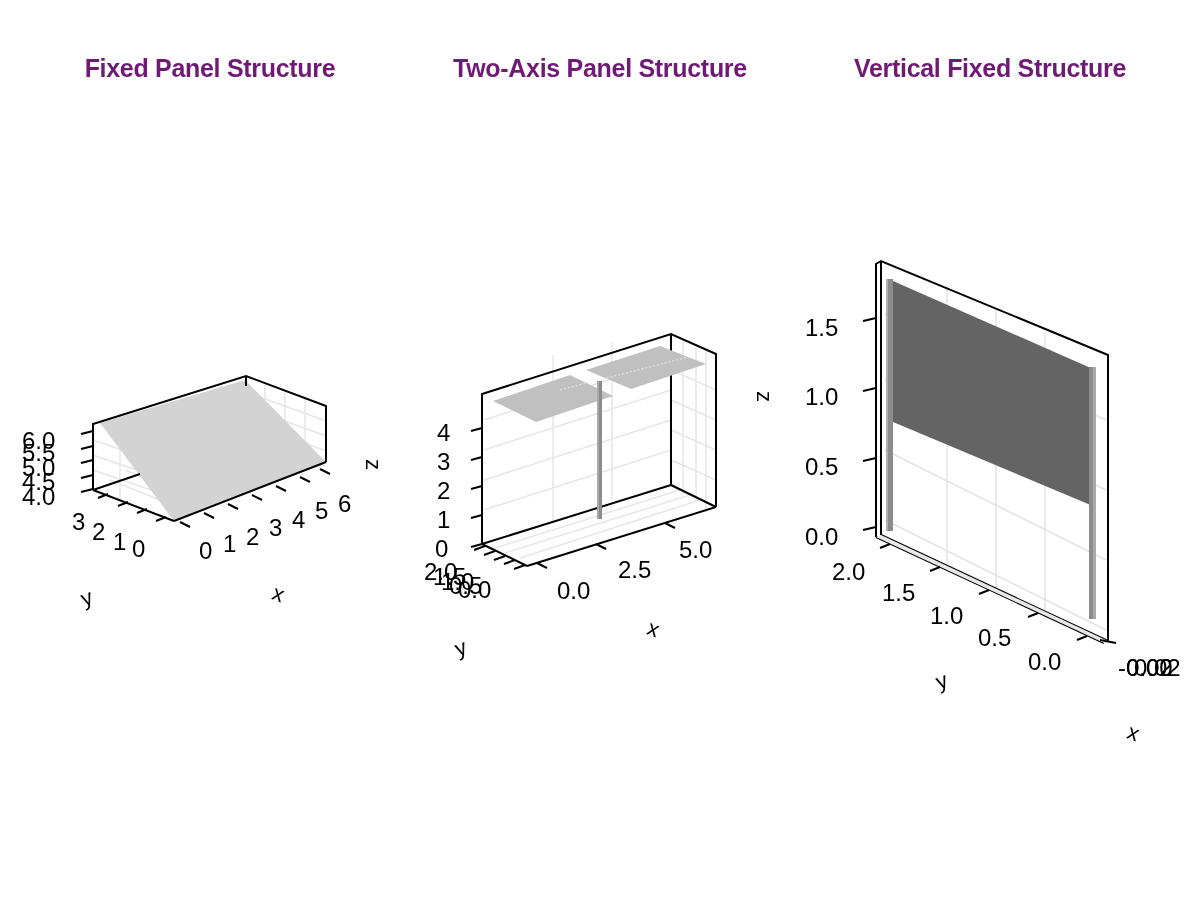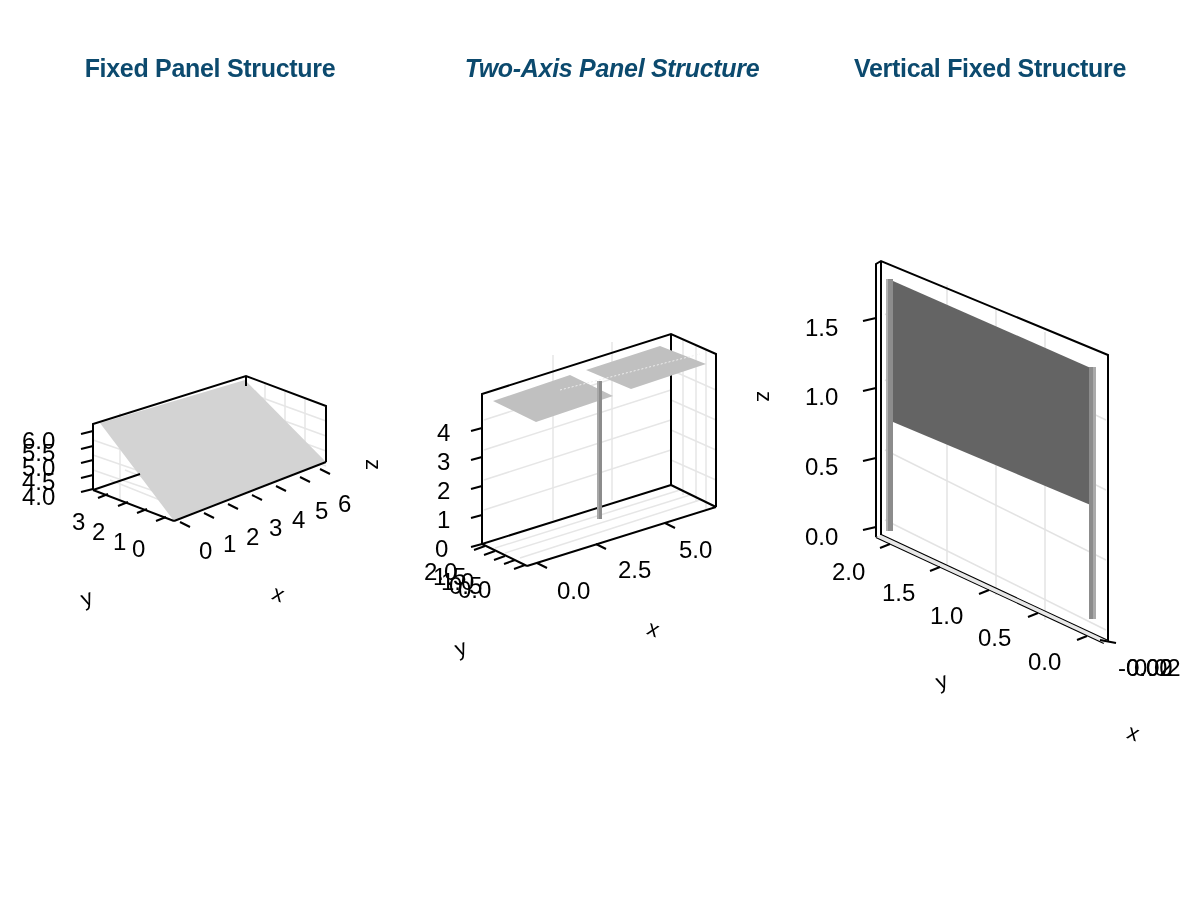--- a/index.html
+++ b/index.html
@@ -1,28 +1,28 @@
 <!DOCTYPE html>
 <html><head>
 <meta charset="utf-8">
 <style>
   html, body { margin: 0; padding: 0; background: #ffffff; }
   body { width: 1200px; height: 900px; position: relative; overflow: hidden;
          font-family: "Liberation Sans", "DejaVu Sans", sans-serif; }
   .title { position: absolute; top: 54px; font-weight: bold; font-size: 25px;
-           color: #0c4a6e; text-align: center; white-space: nowrap; letter-spacing: -0.3px; }
+           color: #701a75; text-align: center; white-space: nowrap; letter-spacing: -0.3px; }
   svg { position: absolute; left: 0; top: 0; }
   .tick { font-family: "Liberation Sans", "DejaVu Sans", sans-serif; font-size: 24px; fill: #000; }
   .alabel { font-family: "Liberation Sans", "DejaVu Sans", sans-serif; font-size: 22px; fill: #000; }
 </style>
 </head>
 <body>
 
 <div class="title" style="left:40px; width:340px;">Fixed Panel Structure</div>
-<div class="title" style="left:432px; width:360px;font-style:italic;">Two-Axis Panel Structure</div>
+<div class="title" style="left:420px; width:360px;">Two-Axis Panel Structure</div>
 <div class="title" style="left:820px; width:340px;">Vertical Fixed Structure</div>
 
 <svg width="1200" height="900" viewBox="0 0 1200 900">
 
   <g>
 
     <g stroke="#e6e6e6" stroke-width="1.5" fill="none">
 
       <line x1="93" y1="424" x2="93" y2="490"></line>
       <line x1="120" y1="413" x2="120" y2="500"></line>

